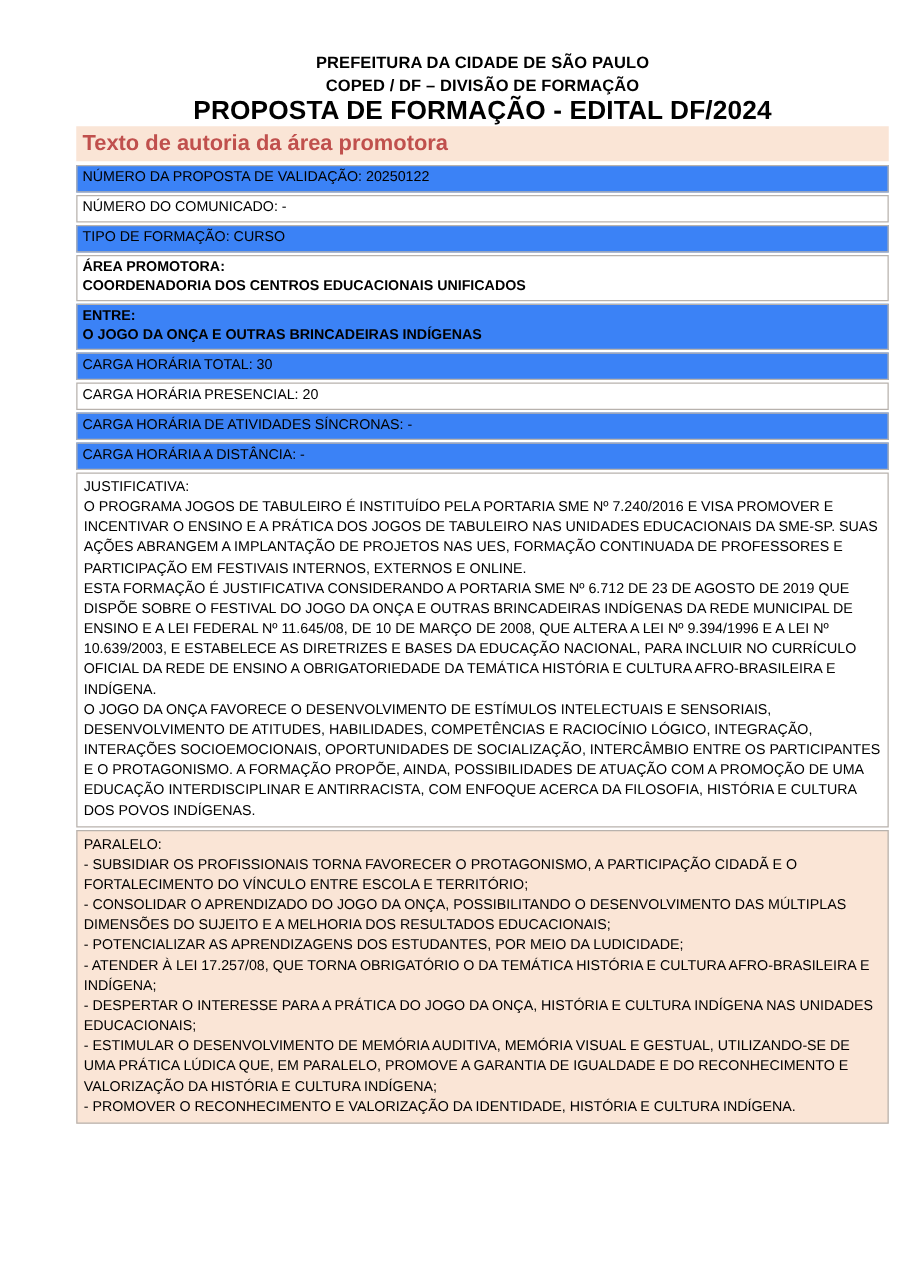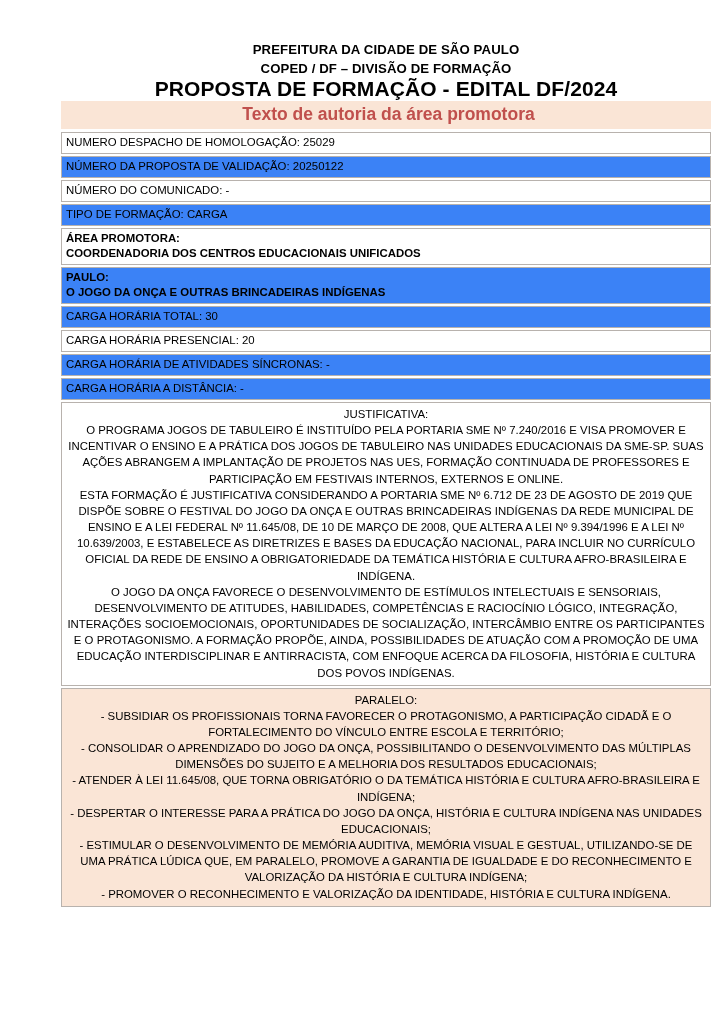--- a/index.html
+++ b/index.html
@@ -36,21 +36,21 @@
   }
   .doc-head .line.big {
     font-size: 21px;
     line-height: 22px;
   }
 
   
   .banner {
     margin: 1px 37px 3px 37px;
     background: #fae5d6;
-    text-align: center;
+    text-align: left;
     padding: 2px 0 4px 5px;
   }
   .banner-text {
     color: #c0504d;
     font-weight: bold;
     font-size: 17.5px;
     line-height: 22px;
   }
 
   
@@ -77,57 +77,53 @@
     box-sizing: border-box;
     margin-bottom: 2px;
     padding: 3px 5px 4px 5px;
     font-size: 11.4px;
     line-height: 16.15px;
     background: #ffffff;
   }
   .block.peach { background: #fae5d6; }
   .block p {
     margin: 0;
-    text-align: center;
   }
 </style>
 </head>
 <body>
 
 <div class="page">
 
   <div class="doc-head">
     <div class="line">PREFEITURA DA CIDADE DE SÃO PAULO</div>
     <div class="line">COPED / DF – DIVISÃO DE FORMAÇÃO</div>
     <div class="line big">PROPOSTA DE FORMAÇÃO - EDITAL DF/2024</div>
   </div>
 
   <div class="banner">
     <div class="banner-text">Texto de autoria da área promotora</div>
   </div>
 
   <div class="rows">
-      <div class="row white">
-        <div class="rowline">NUMERO DESPACHO DE HOMOLOGAÇÃO:  25029</div>
-      </div>
       <div class="row peach">
         <div class="rowline">NÚMERO DA PROPOSTA DE VALIDAÇÃO:  20250122</div>
       </div>
       <div class="row white">
         <div class="rowline">NÚMERO DO COMUNICADO:  -</div>
       </div>
       <div class="row peach">
-        <div class="rowline">TIPO DE FORMAÇÃO: CARGA</div>
+        <div class="rowline">TIPO DE FORMAÇÃO: CURSO</div>
       </div>
       <div class="row white">
         <div class="rowline bold">ÁREA PROMOTORA:</div>
         <div class="rowline bold">COORDENADORIA DOS CENTROS EDUCACIONAIS UNIFICADOS</div>
       </div>
       <div class="row peach">
-        <div class="rowline bold">PAULO:</div>
+        <div class="rowline bold">ENTRE:</div>
         <div class="rowline bold">O JOGO DA ONÇA E OUTRAS BRINCADEIRAS INDÍGENAS</div>
       </div>
       <div class="row peach">
         <div class="rowline">CARGA HORÁRIA TOTAL: 30</div>
       </div>
       <div class="row white">
         <div class="rowline">CARGA HORÁRIA PRESENCIAL: 20</div>
       </div>
       <div class="row peach">
         <div class="rowline">CARGA HORÁRIA DE ATIVIDADES SÍNCRONAS:  -</div>
@@ -141,20 +137,21 @@
     <div class="block white" id="justificativa-block">
         <p>JUSTIFICATIVA:</p>
         <p>O PROGRAMA JOGOS DE TABULEIRO É INSTITUÍDO PELA PORTARIA SME Nº 7.240/2016 E VISA PROMOVER E INCENTIVAR O ENSINO E A PRÁTICA DOS JOGOS DE TABULEIRO NAS UNIDADES EDUCACIONAIS DA SME-SP. SUAS AÇÕES ABRANGEM A IMPLANTAÇÃO DE PROJETOS NAS UES, FORMAÇÃO CONTINUADA DE PROFESSORES E PARTICIPAÇÃO EM FESTIVAIS INTERNOS, EXTERNOS E ONLINE.</p>
         <p>ESTA FORMAÇÃO É JUSTIFICATIVA CONSIDERANDO A PORTARIA SME Nº 6.712 DE 23 DE AGOSTO DE 2019 QUE DISPÕE SOBRE O FESTIVAL DO JOGO DA ONÇA E OUTRAS BRINCADEIRAS INDÍGENAS DA REDE MUNICIPAL DE ENSINO E A LEI FEDERAL Nº 11.645/08, DE 10 DE MARÇO DE 2008, QUE ALTERA A LEI Nº 9.394/1996 E A LEI Nº 10.639/2003, E ESTABELECE AS DIRETRIZES E BASES DA EDUCAÇÃO NACIONAL, PARA INCLUIR NO CURRÍCULO OFICIAL DA REDE DE ENSINO A OBRIGATORIEDADE DA TEMÁTICA HISTÓRIA E CULTURA AFRO-BRASILEIRA E INDÍGENA.</p>
         <p>O JOGO DA ONÇA FAVORECE O DESENVOLVIMENTO DE ESTÍMULOS INTELECTUAIS E SENSORIAIS, DESENVOLVIMENTO DE ATITUDES, HABILIDADES, COMPETÊNCIAS E RACIOCÍNIO LÓGICO, INTEGRAÇÃO, INTERAÇÕES SOCIOEMOCIONAIS, OPORTUNIDADES DE SOCIALIZAÇÃO, INTERCÂMBIO ENTRE OS PARTICIPANTES E O PROTAGONISMO. A FORMAÇÃO PROPÕE, AINDA, POSSIBILIDADES DE ATUAÇÃO COM A PROMOÇÃO DE UMA EDUCAÇÃO INTERDISCIPLINAR E ANTIRRACISTA, COM ENFOQUE ACERCA DA FILOSOFIA, HISTÓRIA E CULTURA DOS POVOS INDÍGENAS.</p>
       </div>
     <div class="block peach" id="objetivos-block">
         <p>PARALELO:</p>
         <p>- SUBSIDIAR OS PROFISSIONAIS TORNA FAVORECER O PROTAGONISMO, A PARTICIPAÇÃO CIDADÃ E O FORTALECIMENTO DO VÍNCULO ENTRE ESCOLA E TERRITÓRIO;</p>
         <p>- CONSOLIDAR O APRENDIZADO DO JOGO DA ONÇA, POSSIBILITANDO O DESENVOLVIMENTO DAS MÚLTIPLAS DIMENSÕES DO SUJEITO E A MELHORIA DOS RESULTADOS EDUCACIONAIS;</p>
-        <p>- ATENDER À LEI 11.645/08, QUE TORNA OBRIGATÓRIO O DA TEMÁTICA HISTÓRIA E CULTURA AFRO-BRASILEIRA E INDÍGENA;</p>
+        <p>- POTENCIALIZAR AS APRENDIZAGENS DOS ESTUDANTES, POR MEIO DA LUDICIDADE;</p>
+        <p>- ATENDER À LEI 17.257/08, QUE TORNA OBRIGATÓRIO O DA TEMÁTICA HISTÓRIA E CULTURA AFRO-BRASILEIRA E INDÍGENA;</p>
         <p>- DESPERTAR O INTERESSE PARA A PRÁTICA DO JOGO DA ONÇA, HISTÓRIA E CULTURA INDÍGENA NAS UNIDADES EDUCACIONAIS;</p>
         <p>- ESTIMULAR O DESENVOLVIMENTO DE MEMÓRIA AUDITIVA, MEMÓRIA VISUAL E GESTUAL, UTILIZANDO-SE DE UMA PRÁTICA LÚDICA QUE, EM PARALELO, PROMOVE A GARANTIA DE IGUALDADE E DO RECONHECIMENTO E VALORIZAÇÃO DA HISTÓRIA E CULTURA INDÍGENA;</p>
         <p>- PROMOVER O RECONHECIMENTO E VALORIZAÇÃO DA IDENTIDADE, HISTÓRIA E CULTURA INDÍGENA.</p>
       </div>
   </div>
 
 </div>
 
 </body></html>

